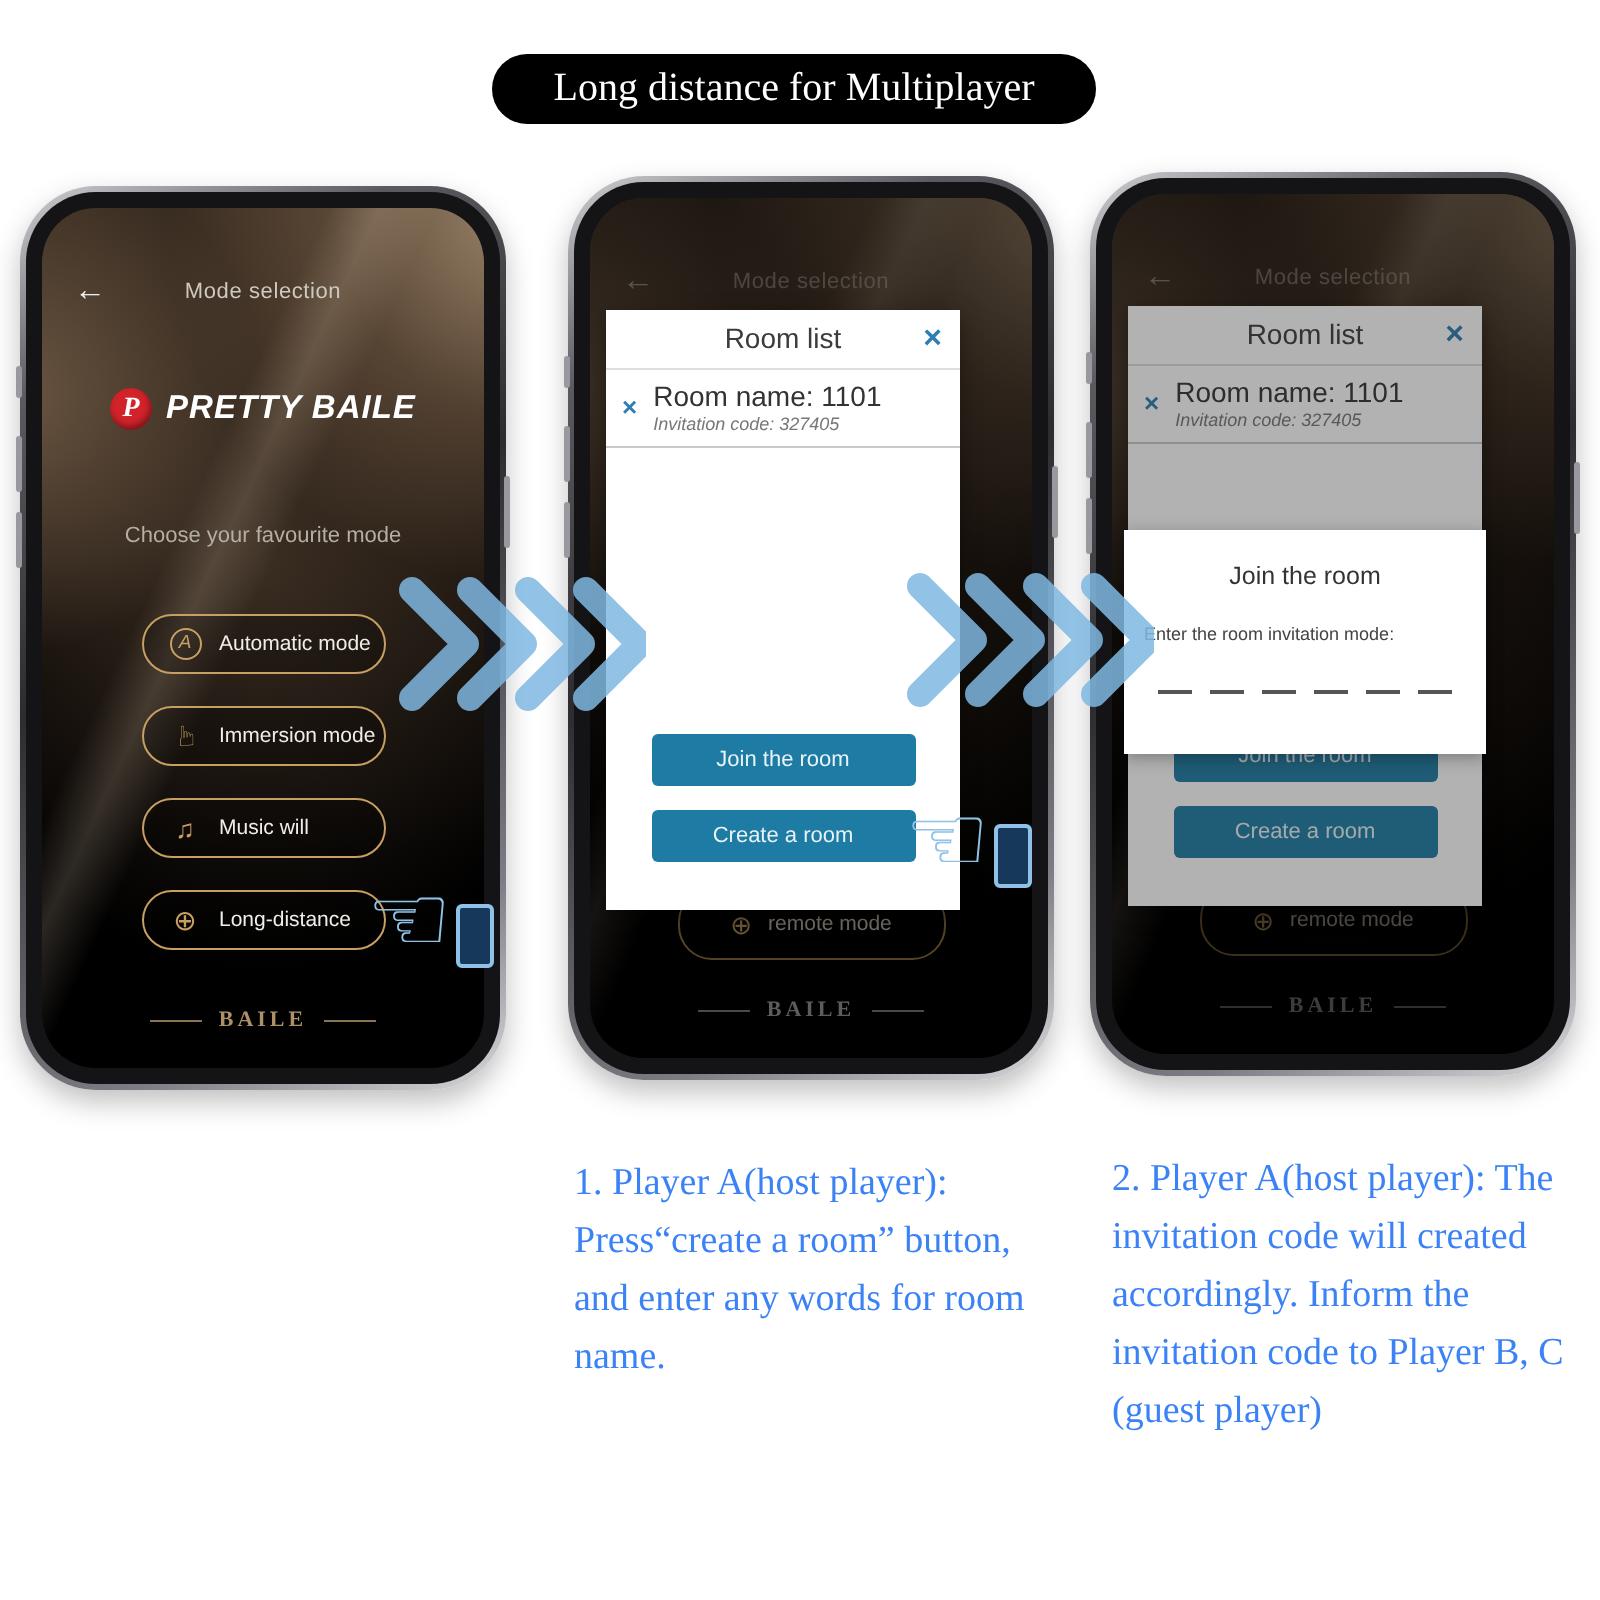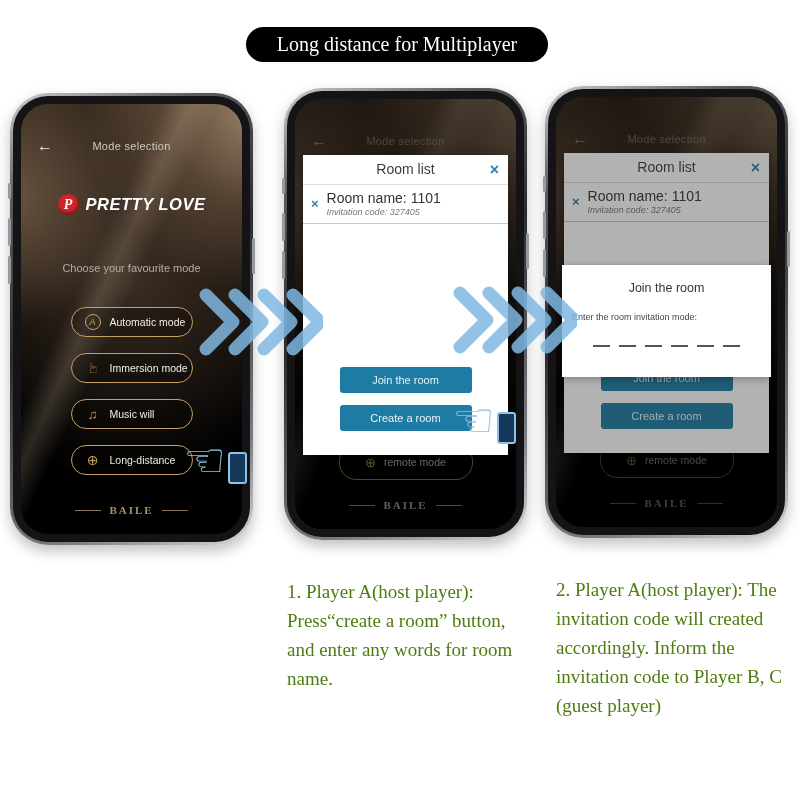--- a/index.html
+++ b/index.html
@@ -54,21 +54,21 @@
          color:#ab9168;font-size:11px;letter-spacing:2px;font-family:"Liberation Serif",serif;font-weight:bold;}
   .baile .line{width:26px;height:1px;background:currentColor;opacity:.8;}
   .baile.silver{color:#c6c6c6;opacity:.85;}
 
   
   .screen-dim{position:absolute;inset:0;background:rgba(0,0,0,.45);z-index:2;}
   .remote{position:absolute;top:345px;left:50%;transform:translateX(-50%);width:132px;height:34px;
           border:1px solid #9a7a48;border-radius:17px;display:flex;align-items:center;justify-content:center;gap:8px;
           color:#cfc5b4;font-size:10.5px;z-index:1;}
   .remote .mode-glyph{width:auto;}
-  .modal{position:absolute;top:56px;left:8px;width:205px;height:300px;background:#fff;z-index:3;
+  .modal{position:absolute;top:56px;left:8px;width:177px;height:300px;background:#fff;z-index:3;
          box-shadow:0 3px 10px rgba(0,0,0,.35);}
   .modal-head{position:relative;height:29px;border-bottom:1px solid #dedede;text-align:center;}
   .modal-title{line-height:29px;font-size:14px;color:#3c3c3c;}
   .modal-close{position:absolute;right:9px;top:0;line-height:29px;color:#2d7eb3;font-weight:bold;font-size:16px;}
   .room-row{display:flex;align-items:center;gap:8px;padding:5px 8px 6px 8px;border-bottom:1px solid #c9c9c9;}
   .row-x{color:#2d7eb3;font-weight:bold;font-size:13px;}
   .room-l1{font-size:14px;color:#333;}
   .room-l2{font-size:9px;color:#777;margin-top:1px;font-style:italic;}
   .m-btn{position:absolute;left:50%;transform:translateX(-50%);width:132px;height:26px;background:#1e7ba3;
          color:#e8f3f8;font-size:11px;display:flex;align-items:center;justify-content:center;border-radius:3px;}
@@ -89,21 +89,21 @@
   .chv{stroke:#7fb7e0;stroke-width:13;fill:none;stroke-linecap:round;stroke-linejoin:round;opacity:.85;}
   .hand{position:absolute;z-index:7;width:70px;height:60px;}
   .hand-glyph{position:absolute;left:0;top:0;font-size:48px;line-height:48px;color:#8fc2e6;
               font-family:"DejaVu Sans",sans-serif;}
   .hand-sleeve{position:absolute;right:6px;top:16px;width:15px;height:28px;background:#16385a;
                border:2px solid #8fc2e6;border-radius:3px;}
   .hand1{left:183px;top:436px;}
   .hand2{left:452px;top:396px;}
 
   
-  .caption{position:absolute;font-family:"Liberation Serif",serif;font-size:19px;line-height:1.52;color:#4d7c0f;}
+  .caption{position:absolute;font-family:"Liberation Serif",serif;font-size:19px;line-height:1.52;color:#3b82f6;}
   .cap1{left:287px;top:578px;width:242px;}
   .cap2{left:556px;top:576px;width:250px;}
 </style>
 </head>
 <body>
 
 <div id="page">
 
   <div class="banner">Long distance for Multiplayer</div>
 
@@ -113,21 +113,21 @@
     <div class="side-btn" style="top:163px;height:28px;"></div>
     <div class="side-btn r" style="top:145px;height:36px;"></div>
     <div class="phone-body">
       <div class="screen">
         <div class="screen-head">
           <span class="back">←</span>
           <span>Mode selection</span>
         </div>
         <div class="logo-row">
           <span class="logo-circle">P</span>
-          <span class="brand">PRETTY LOVE</span>
+          <span class="brand">PRETTY BAILE</span>
         </div>
         <div class="subtitle">Choose your favourite mode</div>
         <div class="modes">
           <div class="mode-btn">
             <span class="mode-glyph">A</span>
             <span>Automatic mode</span>
           </div>
           <div class="mode-btn">
             <span class="mode-glyph">☞</span>
             <span>Immersion mode</span>

